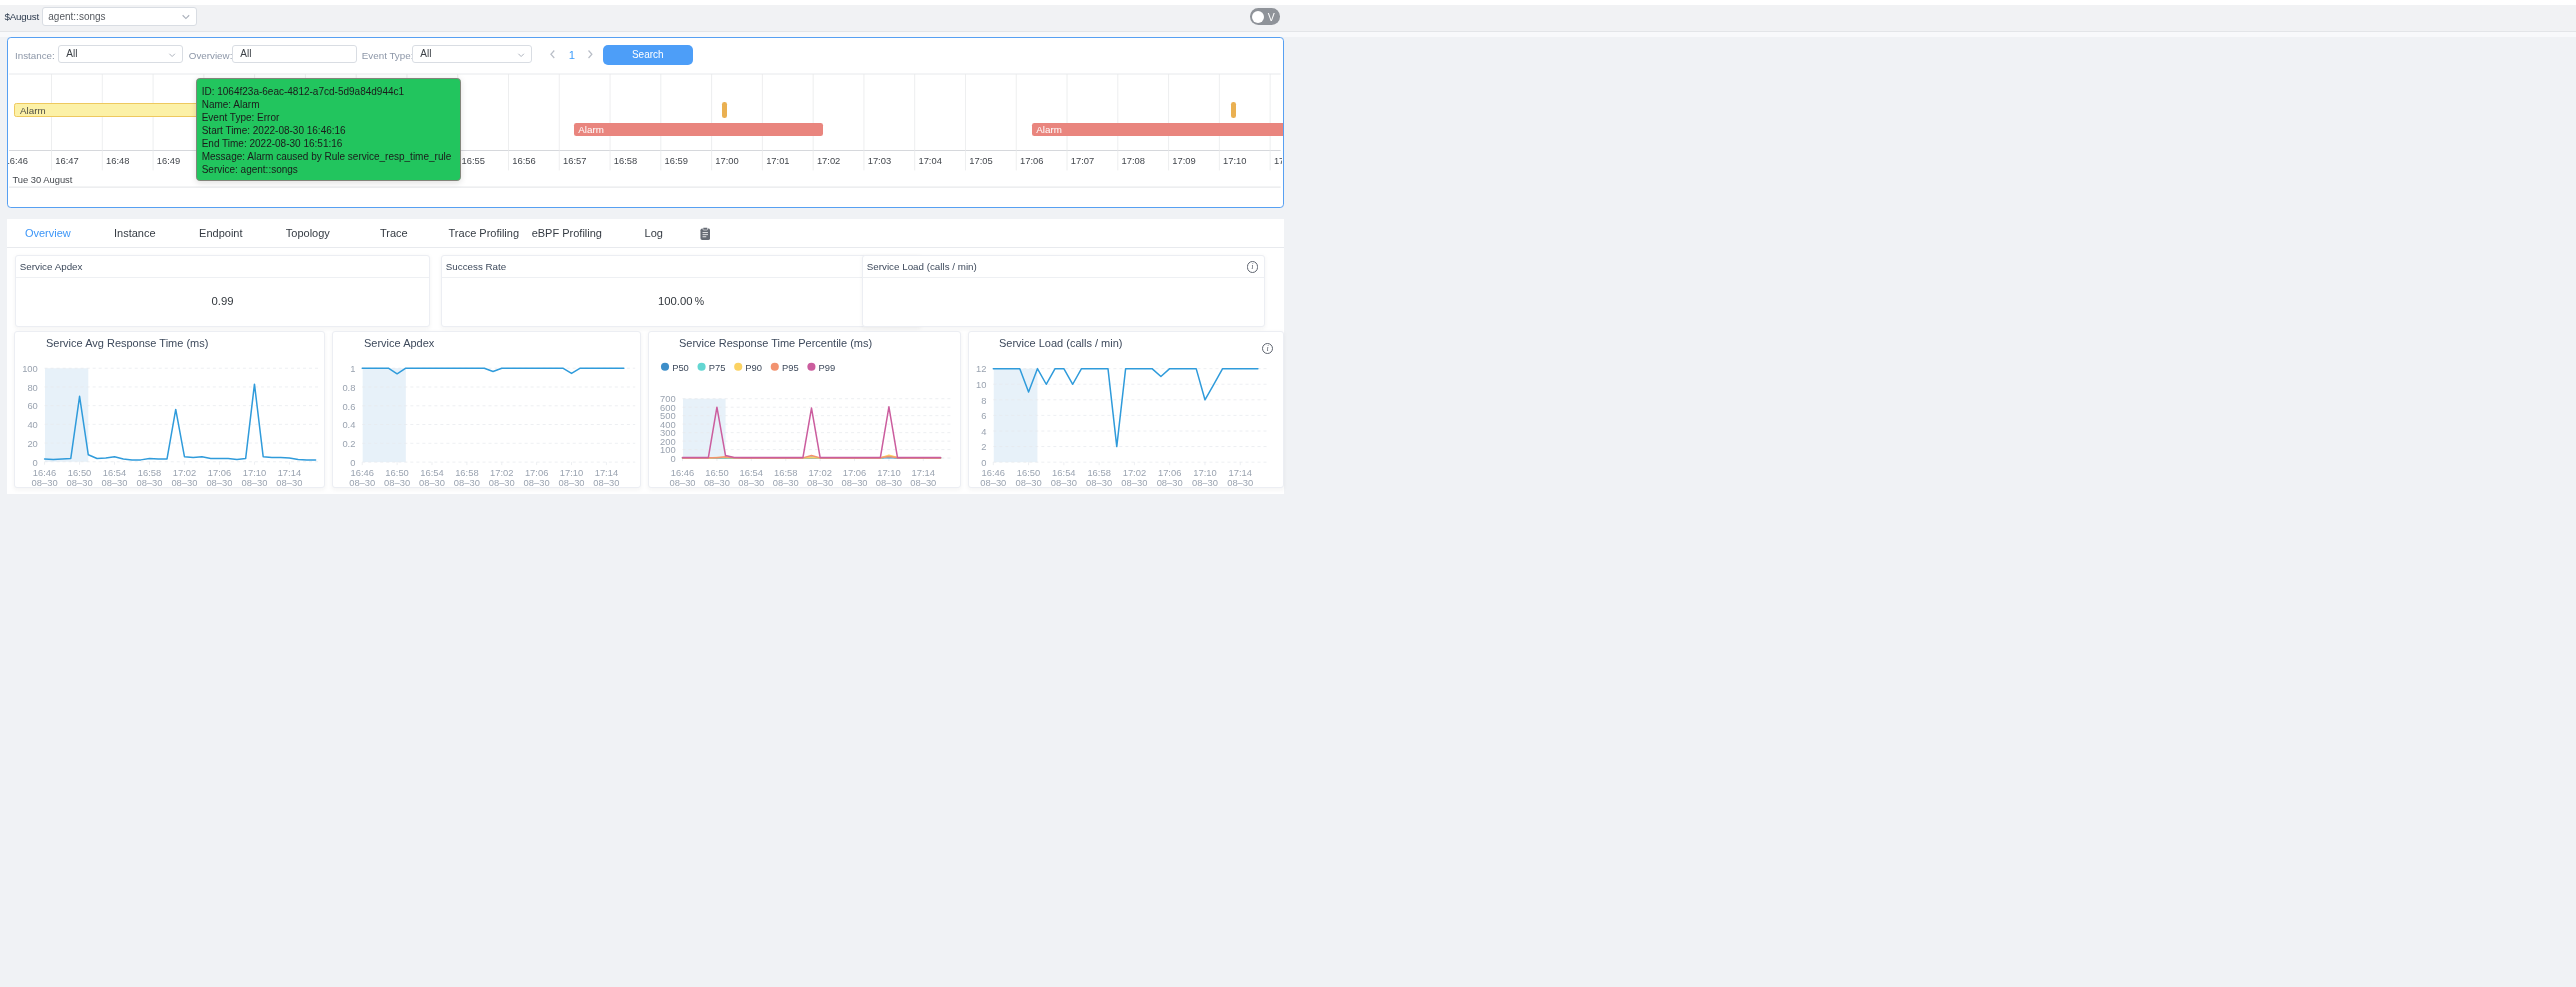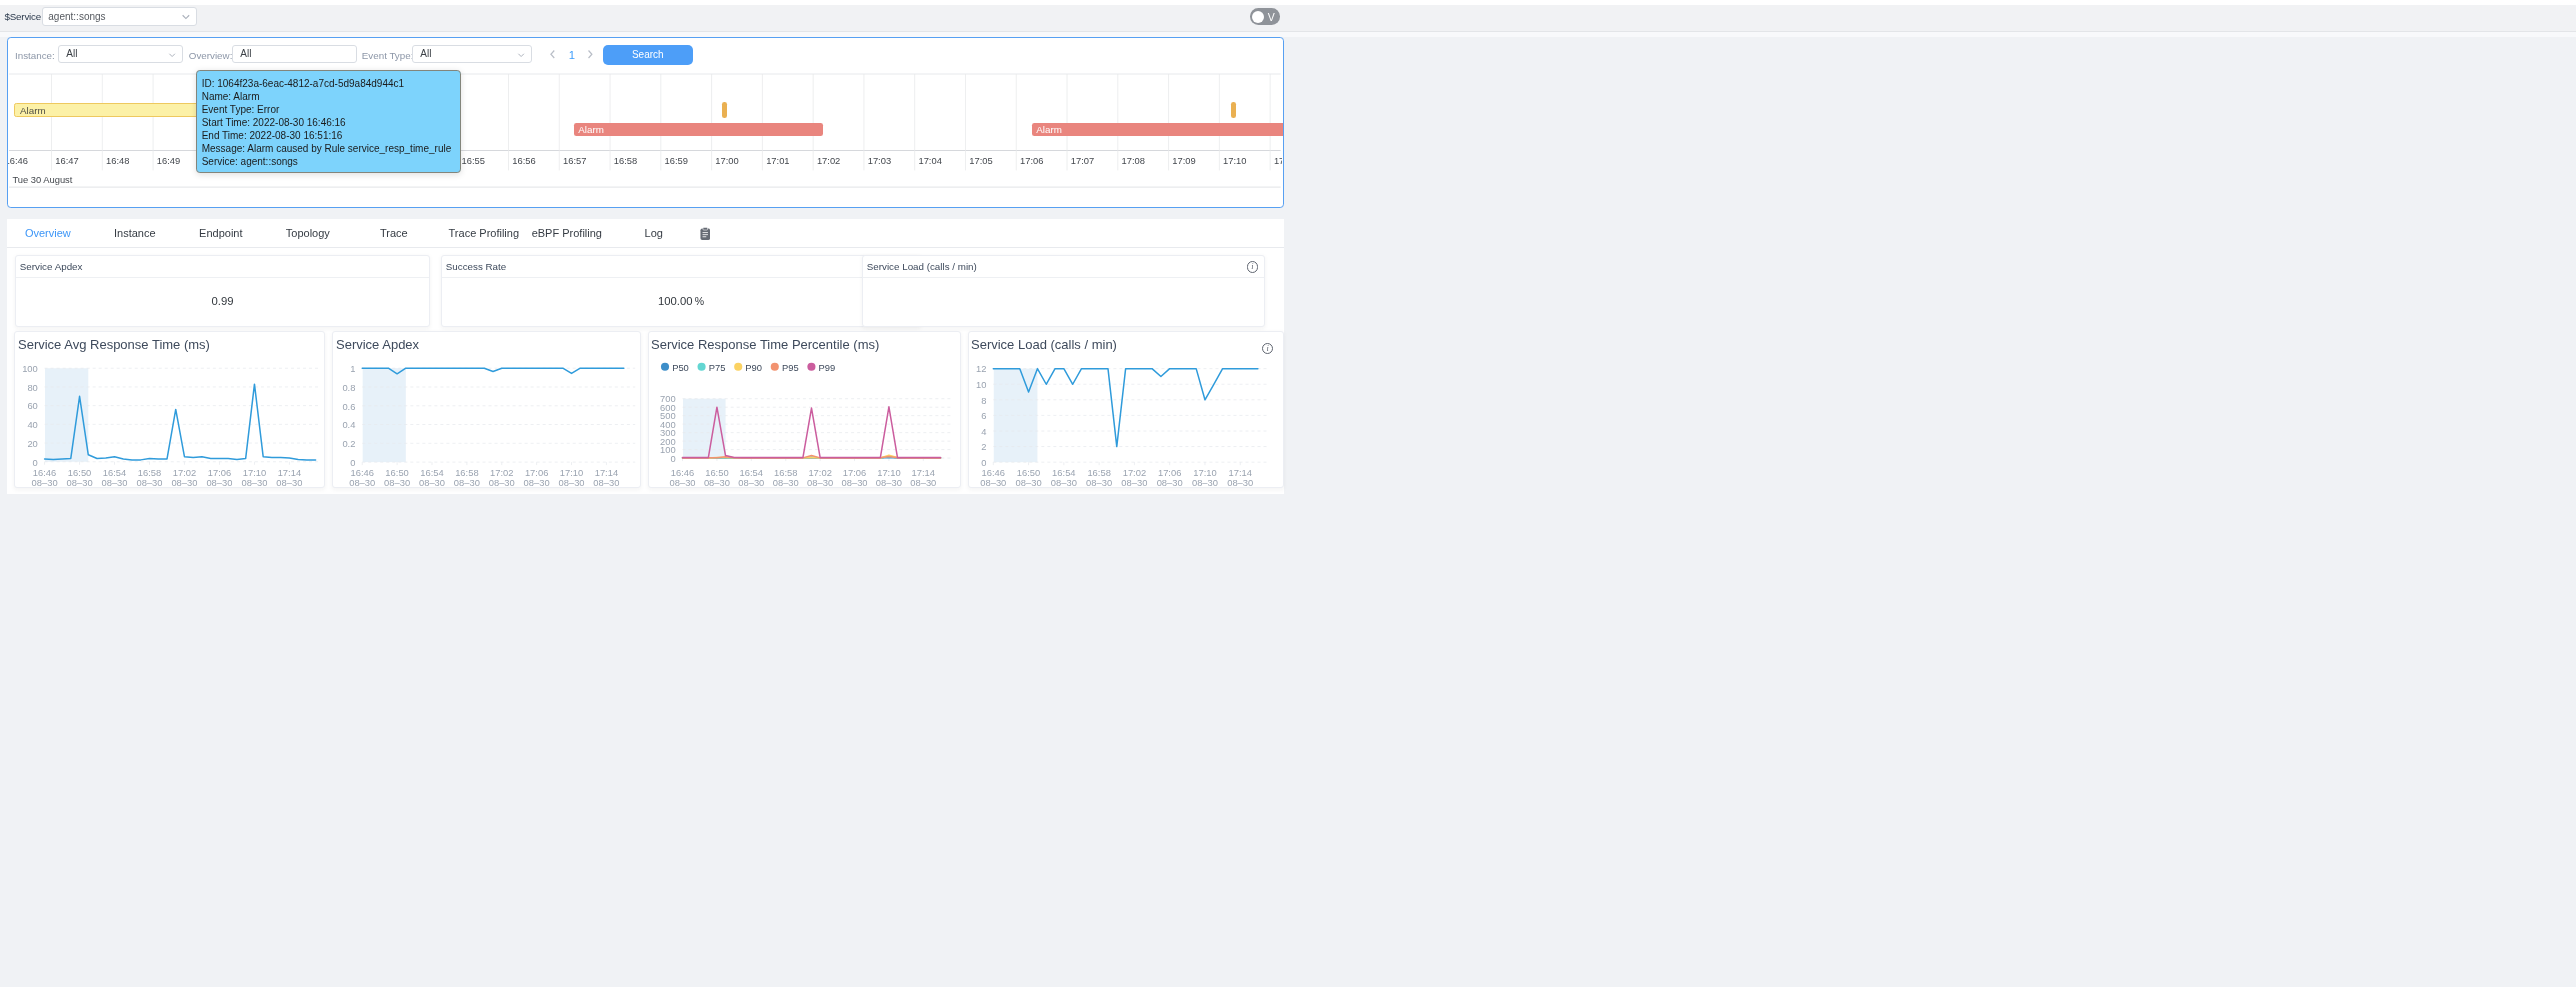--- a/index.html
+++ b/index.html
@@ -24,44 +24,44 @@
   font-size:10px; color:#3B4046; line-height:16px; padding-left:7.5px; }
 .fsel .chev { position:absolute; right:6px; top:4.5px; }
 #pag-num { position:absolute; top:10.5px; color:#3F9EFC; font-size:11.3px; }
 #searchbtn { position:absolute; left:595px; top:6.7px; width:90px; height:20px; background:#4D9EF8;
   border-radius:5px; color:#fff; font-size:10px; text-align:center; line-height:20px; }
 .evY { position:absolute; background:#FCF1A7; border:0.8px solid #EEC95F; border-radius:2.3px; }
 .evY span { position:absolute; left:4.9px; top:1.1px; font-size:9.8px; color:#515046; }
 .evR { position:absolute; background:#E9857E; border-radius:2.3px; }
 .evR span { position:absolute; left:4.5px; top:0.8px; font-size:9.8px; color:#fff; }
 .evO { position:absolute; background:#EAB051; border-radius:2.3px; }
-#tooltip { position:absolute; left:188px; top:32px; width:265px; height:103px;
-  background:#7dd3fc; border:0.8px solid #83857B; border-radius:3.8px; box-shadow:0 1.5px 6px rgba(0,0,0,0.12);
+#tooltip { position:absolute; left:188px; top:40px; width:265px; height:103px;
+  background:#22c55e; border:0.8px solid #83857B; border-radius:3.8px; box-shadow:0 1.5px 6px rgba(0,0,0,0.12);
   padding:6px 3px 6px 4.9px; font-size:10px; line-height:13px; color:#1B1B1B; white-space:nowrap; }
 
 #content { left:6.8px; top:219px; width:1277px; height:275px; background:#fff; }
 #tabs { position:absolute; left:0; top:0; width:100%; height:28.6px; border-bottom:0.8px solid #E8EAEE; }
 .tab { position:absolute; top:8px; font-size:11px; color:#353B43; text-align:center; transform:translateX(-50%); }
 .tab.act { color:#3D96F7; }
 .card { position:absolute; background:#fff; border:0.8px solid #ECEEF3; border-radius:3px;
   box-shadow:0 1.5px 4.5px rgba(31,35,41,0.05); }
 .card .hd { position:absolute; left:0; top:0; right:0; padding-left:3.8px; height:21.5px; line-height:22.5px; font-size:9.8px; color:#3E4A5C;
   border-bottom:0.8px solid #EEF0F3; }
 .card .val { position:absolute; left:0; right:0; top:28.6px; bottom:9px; text-align:center; font-size:11.3px; color:#32373D;
   display:flex; align-items:center; justify-content:center; }
 .card .val .unit { font-size:10.5px; margin-left:2.3px; }
-.ctitle { position:absolute; font-size:13px; color:#3E4A5C; }
+.ctitle { position:absolute; font-size:11px; color:#3E4A5C;margin-left:28px; }
 .info { position:absolute; width:11.3px; height:11.3px; border:1.1px solid #5F6570; border-radius:50%; color:#5F6570;
   font-size:8.3px; text-align:center; line-height:10.5px; font-family:"Liberation Serif",serif; font-style:italic; }
 </style></head>
 <body>
 <div class="abs" id="topwhite"></div>
 <div class="abs" id="topbar"></div>
 <div class="abs" style="left:0;top:32px;width:100%;height:5.1px;background:#F8F9FB"></div>
-<div class="abs" id="svclbl">$Service</div>
+<div class="abs" id="svclbl">$August</div>
 <div class="abs" id="svcsel">agent::songs<svg class="chev" viewBox="0 0 12 12">
       <path d="M2 4 L6 8 L10 4" fill="none" stroke="#AAB0BB" stroke-width="1.4"></path>
     </svg></div>
 <div class="abs" id="toggle">
     <div class="knob"></div>
     <div class="v">V</div>
   </div>
 
 <div class="abs" id="panel">
     <div class="inner">

